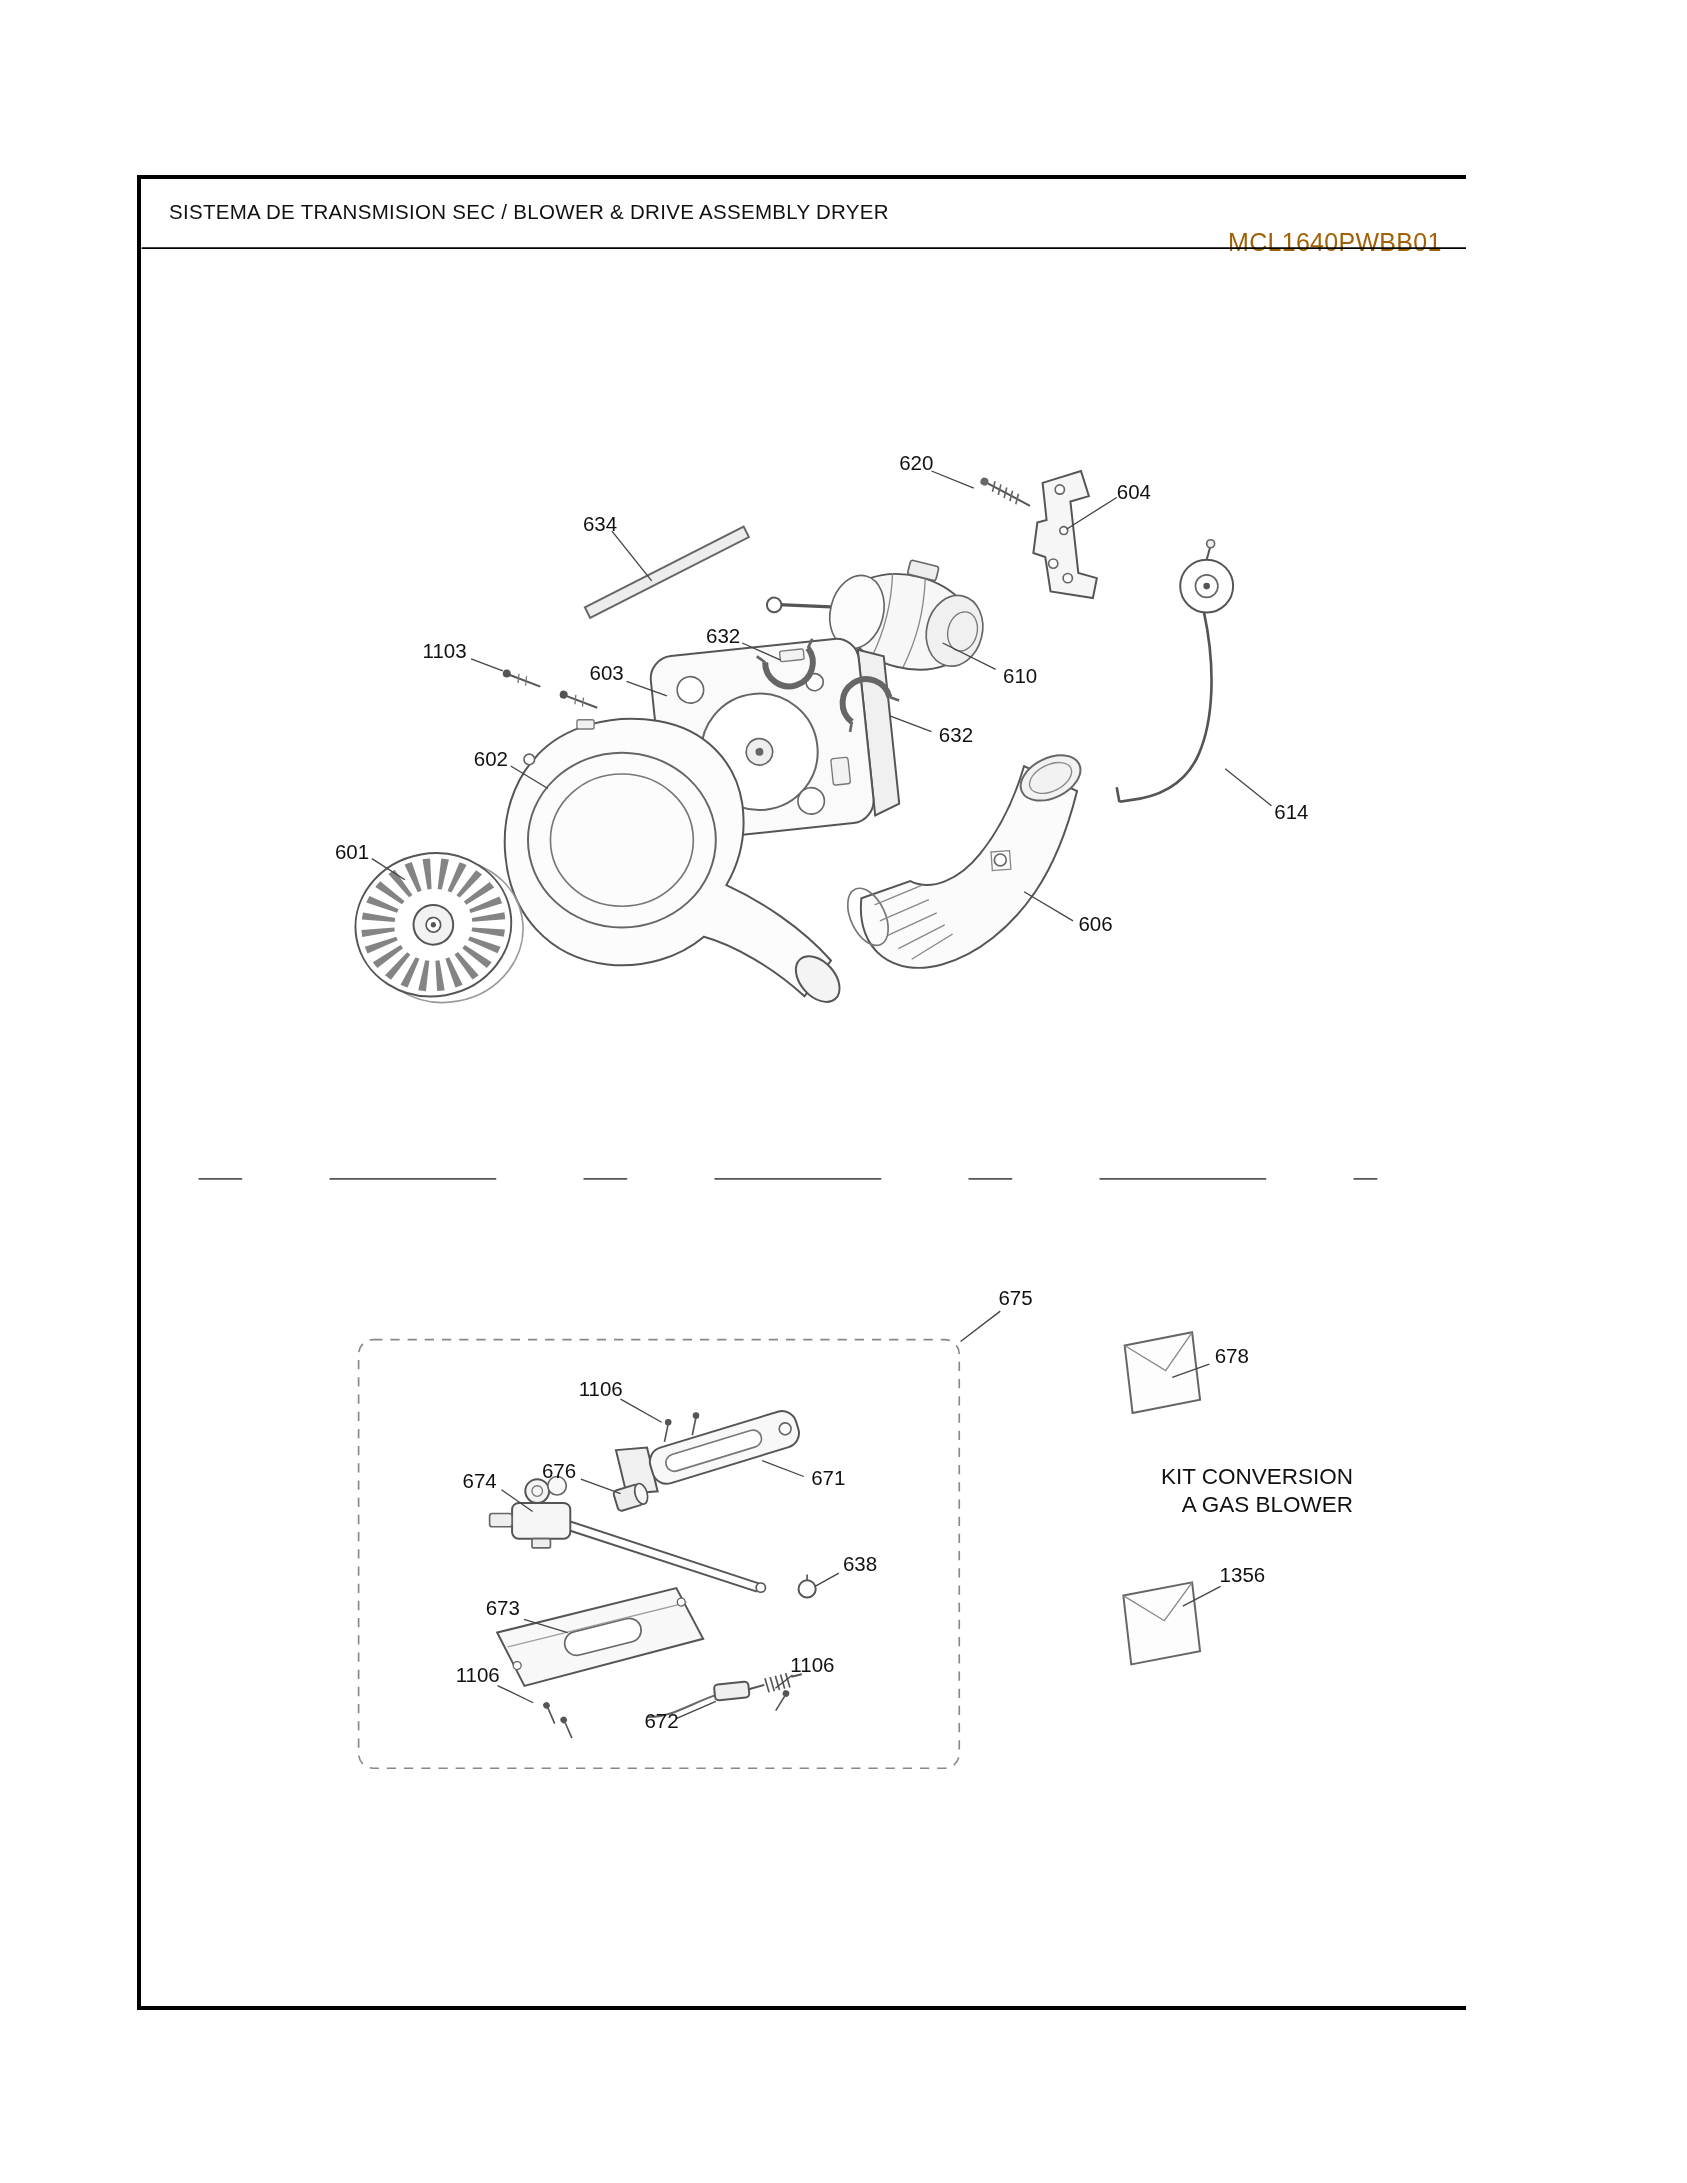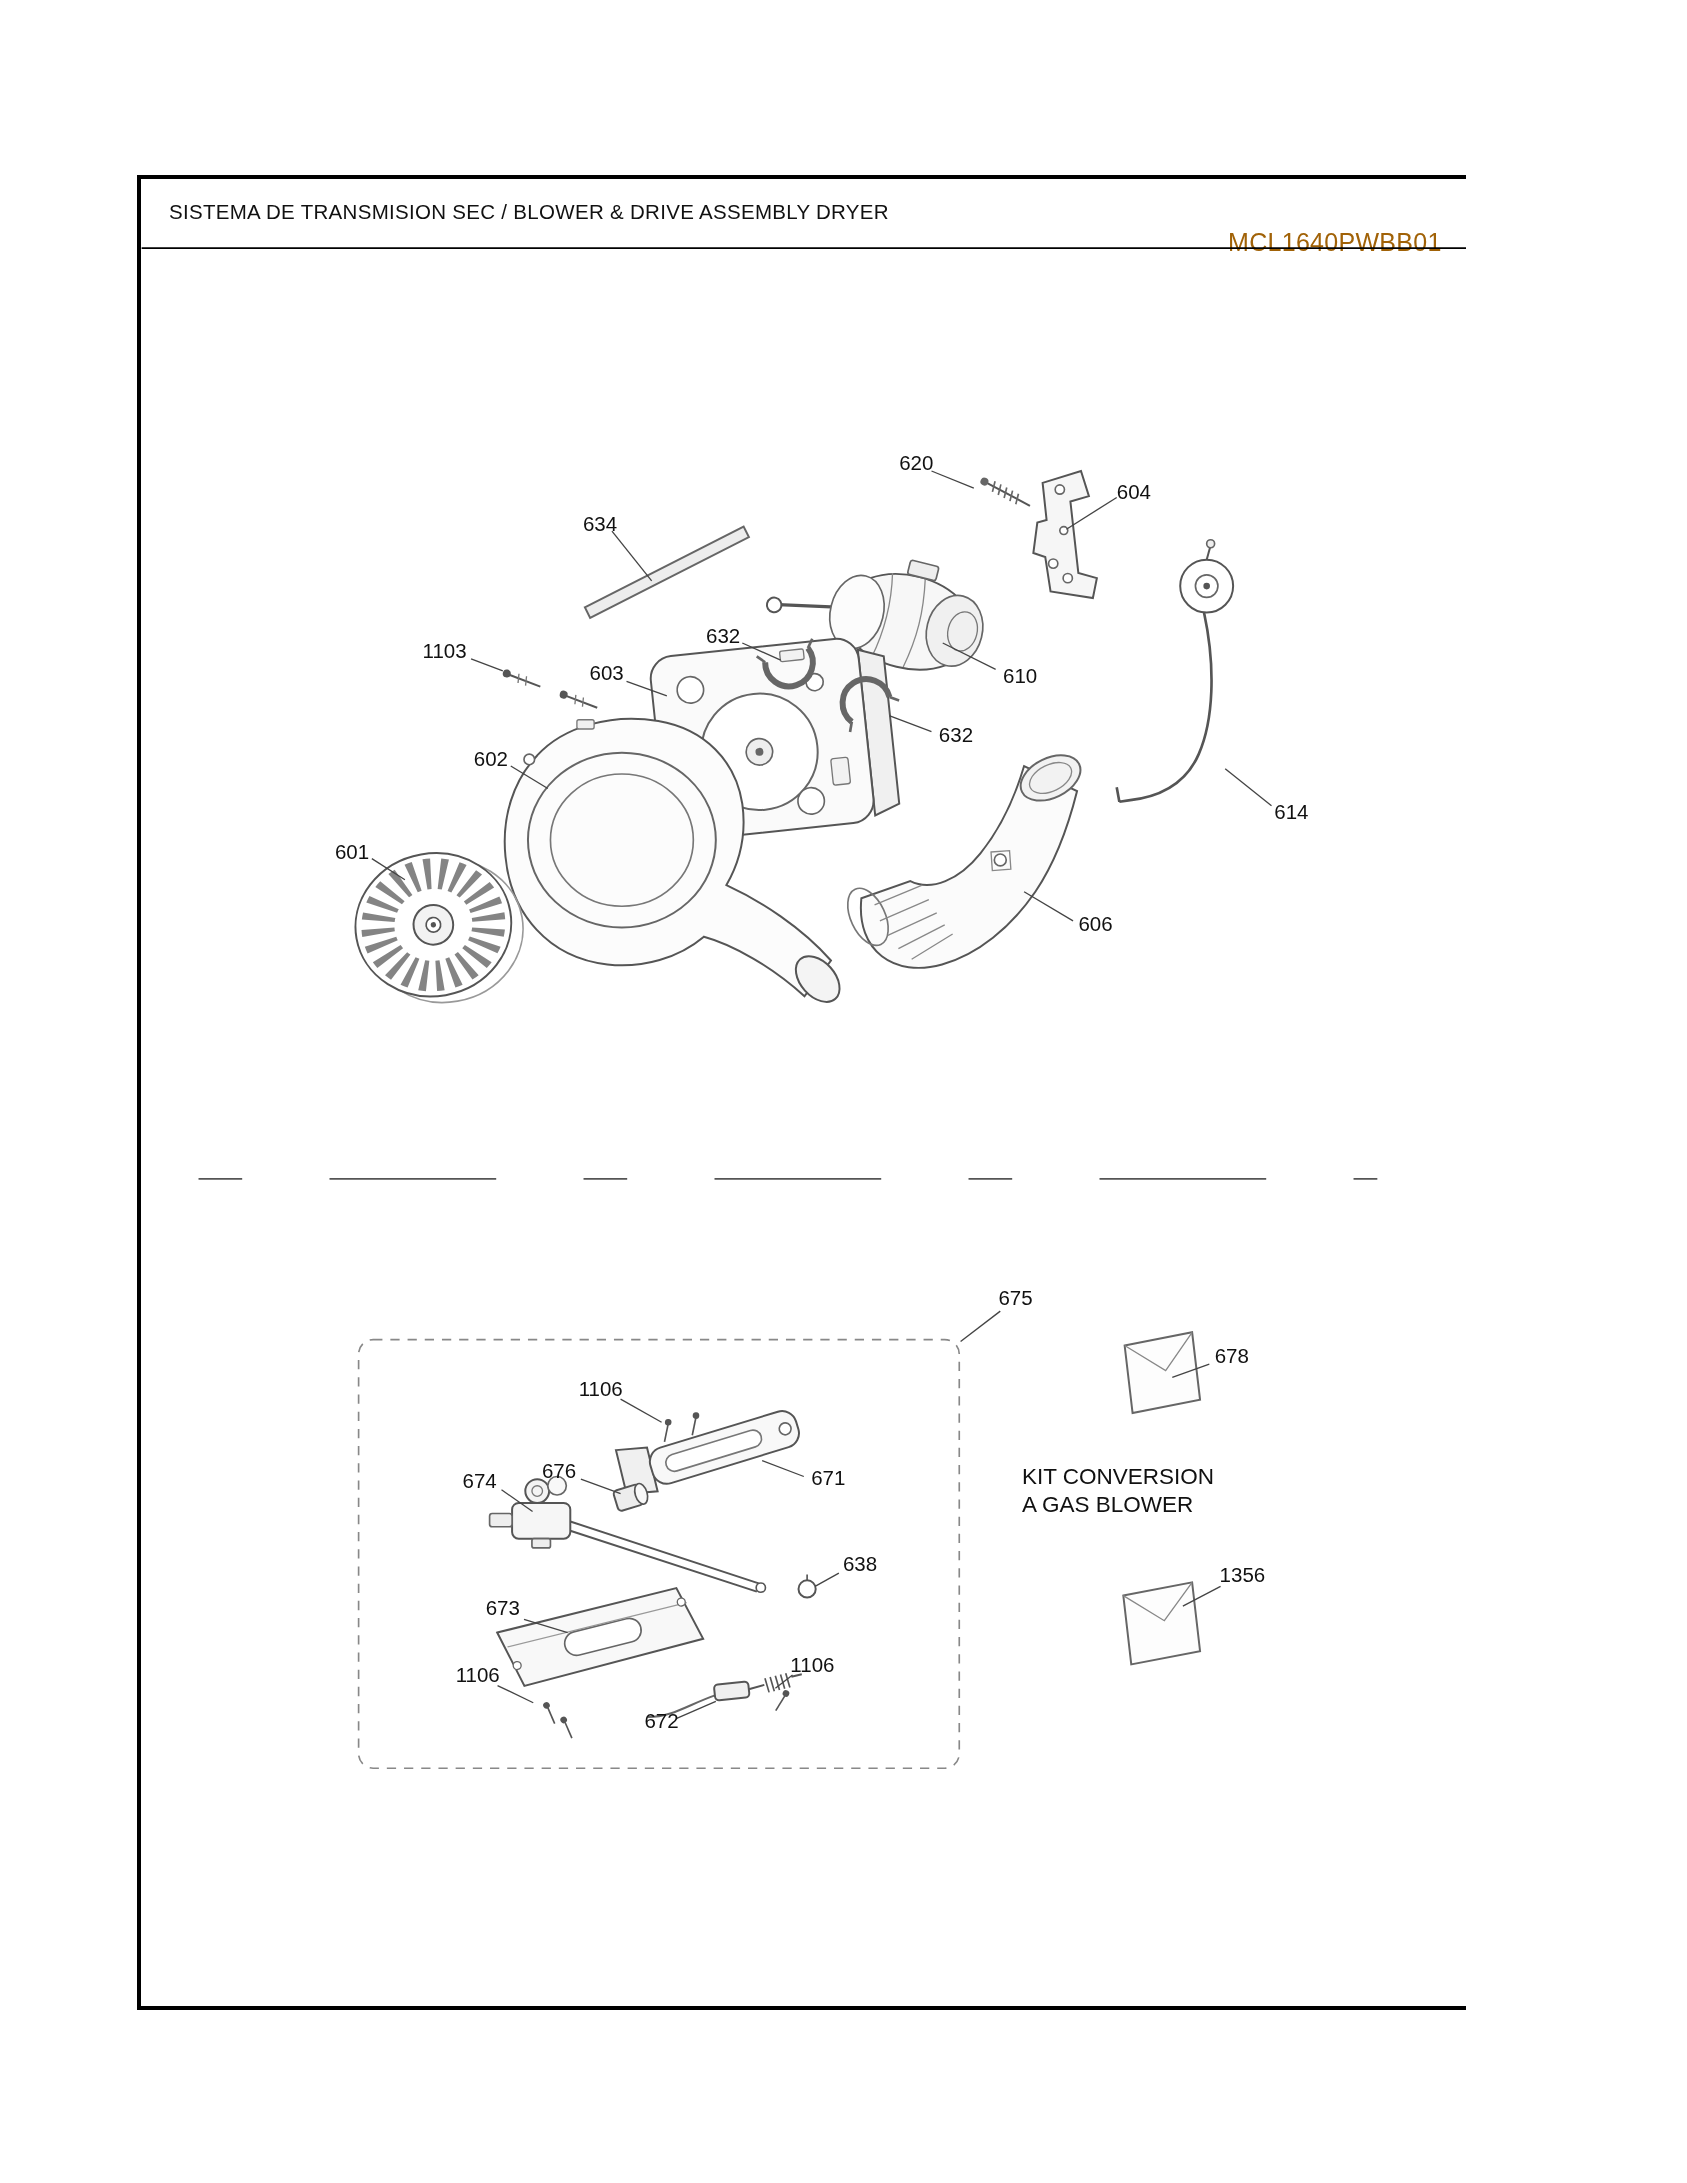--- a/index.html
+++ b/index.html
@@ -6,21 +6,21 @@
   .page{position:relative;width:1466px;height:2183px;background:#ffffff;
         font-family:"Liberation Sans", sans-serif;color:#111;overflow:hidden;}
   .frame{position:absolute;left:137px;top:175px;width:1353px;height:1835px;
          border:4.6px solid #000;background:#fff;box-sizing:border-box;}
   .hdr-title{position:absolute;left:169px;top:200px;font-size:20.5px;letter-spacing:0.3px;
              color:#111;white-space:nowrap;}
   .hdr-model{position:absolute;left:1228px;top:200px;font-size:25px;letter-spacing:0.3px;
              color:#a16207;white-space:nowrap;margin-top:28px;}
   .overlay{position:absolute;left:0;top:0;width:1687px;height:2183px;}
   svg text{font-family:"Liberation Sans",sans-serif;font-size:31px;fill:#111;text-anchor:middle;}
-  .kit-caption{position:absolute;left:1022px;width:331px;text-align:left;
+  .kit-caption{position:absolute;left:1022px;width:331px;text-align:right;
                font-size:22.5px;line-height:28px;color:#111;}
   .kit-conversion{top:1463px;}
   .kit-basico{top:1691px;}
 </style>
 </head>
 <body>
 
 <div class="page">
 
   <div class="frame"></div>

